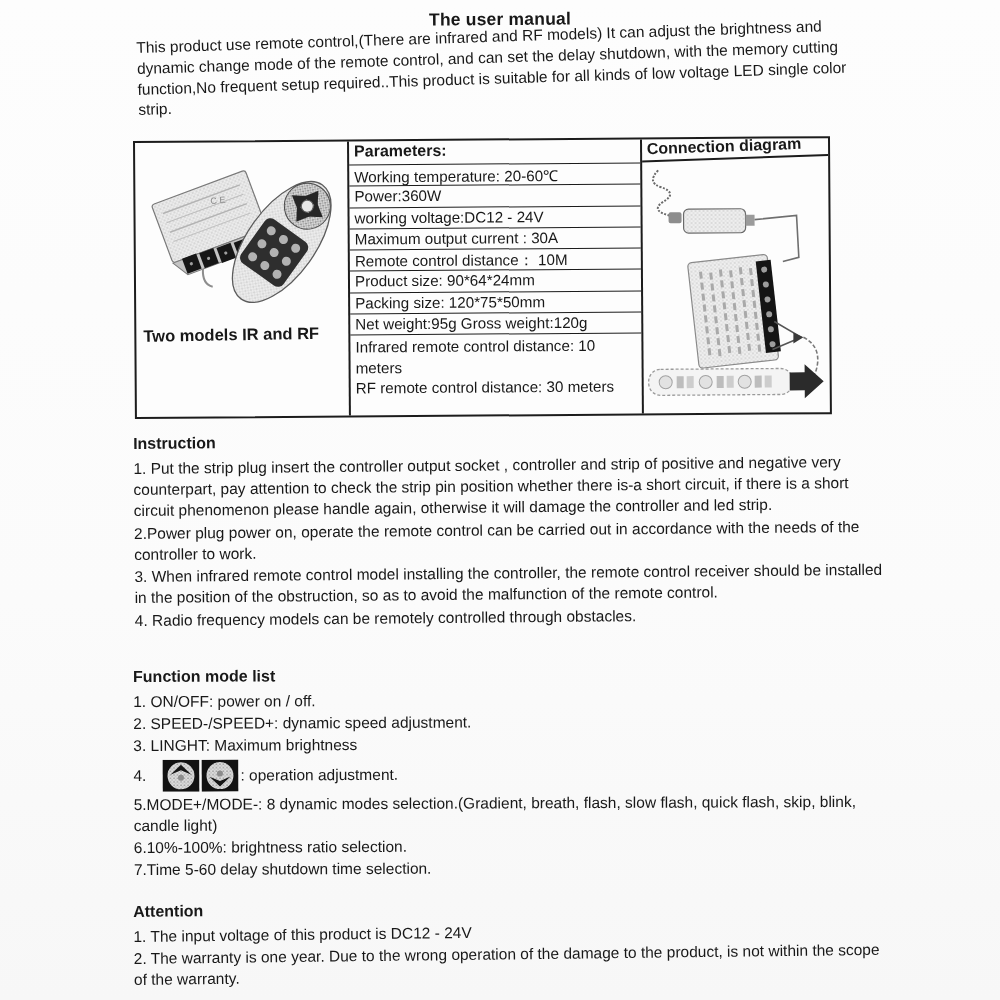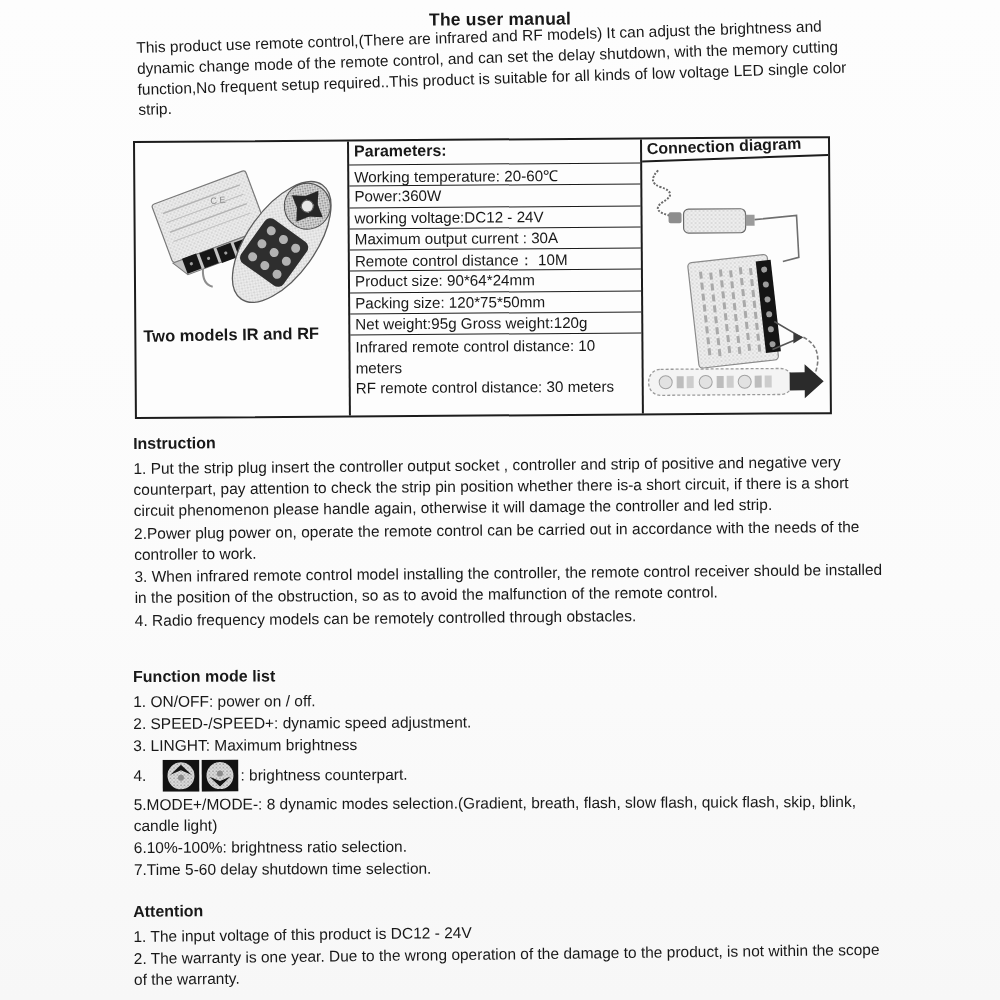--- a/index.html
+++ b/index.html
@@ -252,21 +252,21 @@
         </svg>
       </span>
       <span class="btn-icon">
         <svg width="37" height="32" viewBox="0 0 37 32">
           <rect width="37" height="32" fill="#121212"></rect>
           <circle cx="18.5" cy="16" r="13.5" fill="url(#bip1)"></circle>
           <polygon points="8,17 18.5,27 29,17 18.5,21.5" fill="#161616"></polygon>
           <circle cx="18.5" cy="14" r="3" fill="#8c8c8c"></circle>
         </svg>
       </span>
-      <span>: brightness counterpart.</span>
+      <span>: operation adjustment.</span>
     </div>
     <div class="item">5.MODE+/MODE-: 8 dynamic modes selection.(Gradient, breath, flash, slow flash, quick flash, skip, blink, candle light)</div>
     <div class="item">6.10%-100%: brightness ratio selection.</div>
     <div class="item">7.Time 5-60 delay shutdown time selection.</div>
   </div>
 
   <div class="section sec-attention">
     <div class="heading">Attention</div>
     <div class="item">1. The input voltage of this product is DC12 - 24V</div>
     <div class="item">2. The warranty is one year. Due to the wrong operation of the damage to the product, is not within the scope of the warranty.</div>

